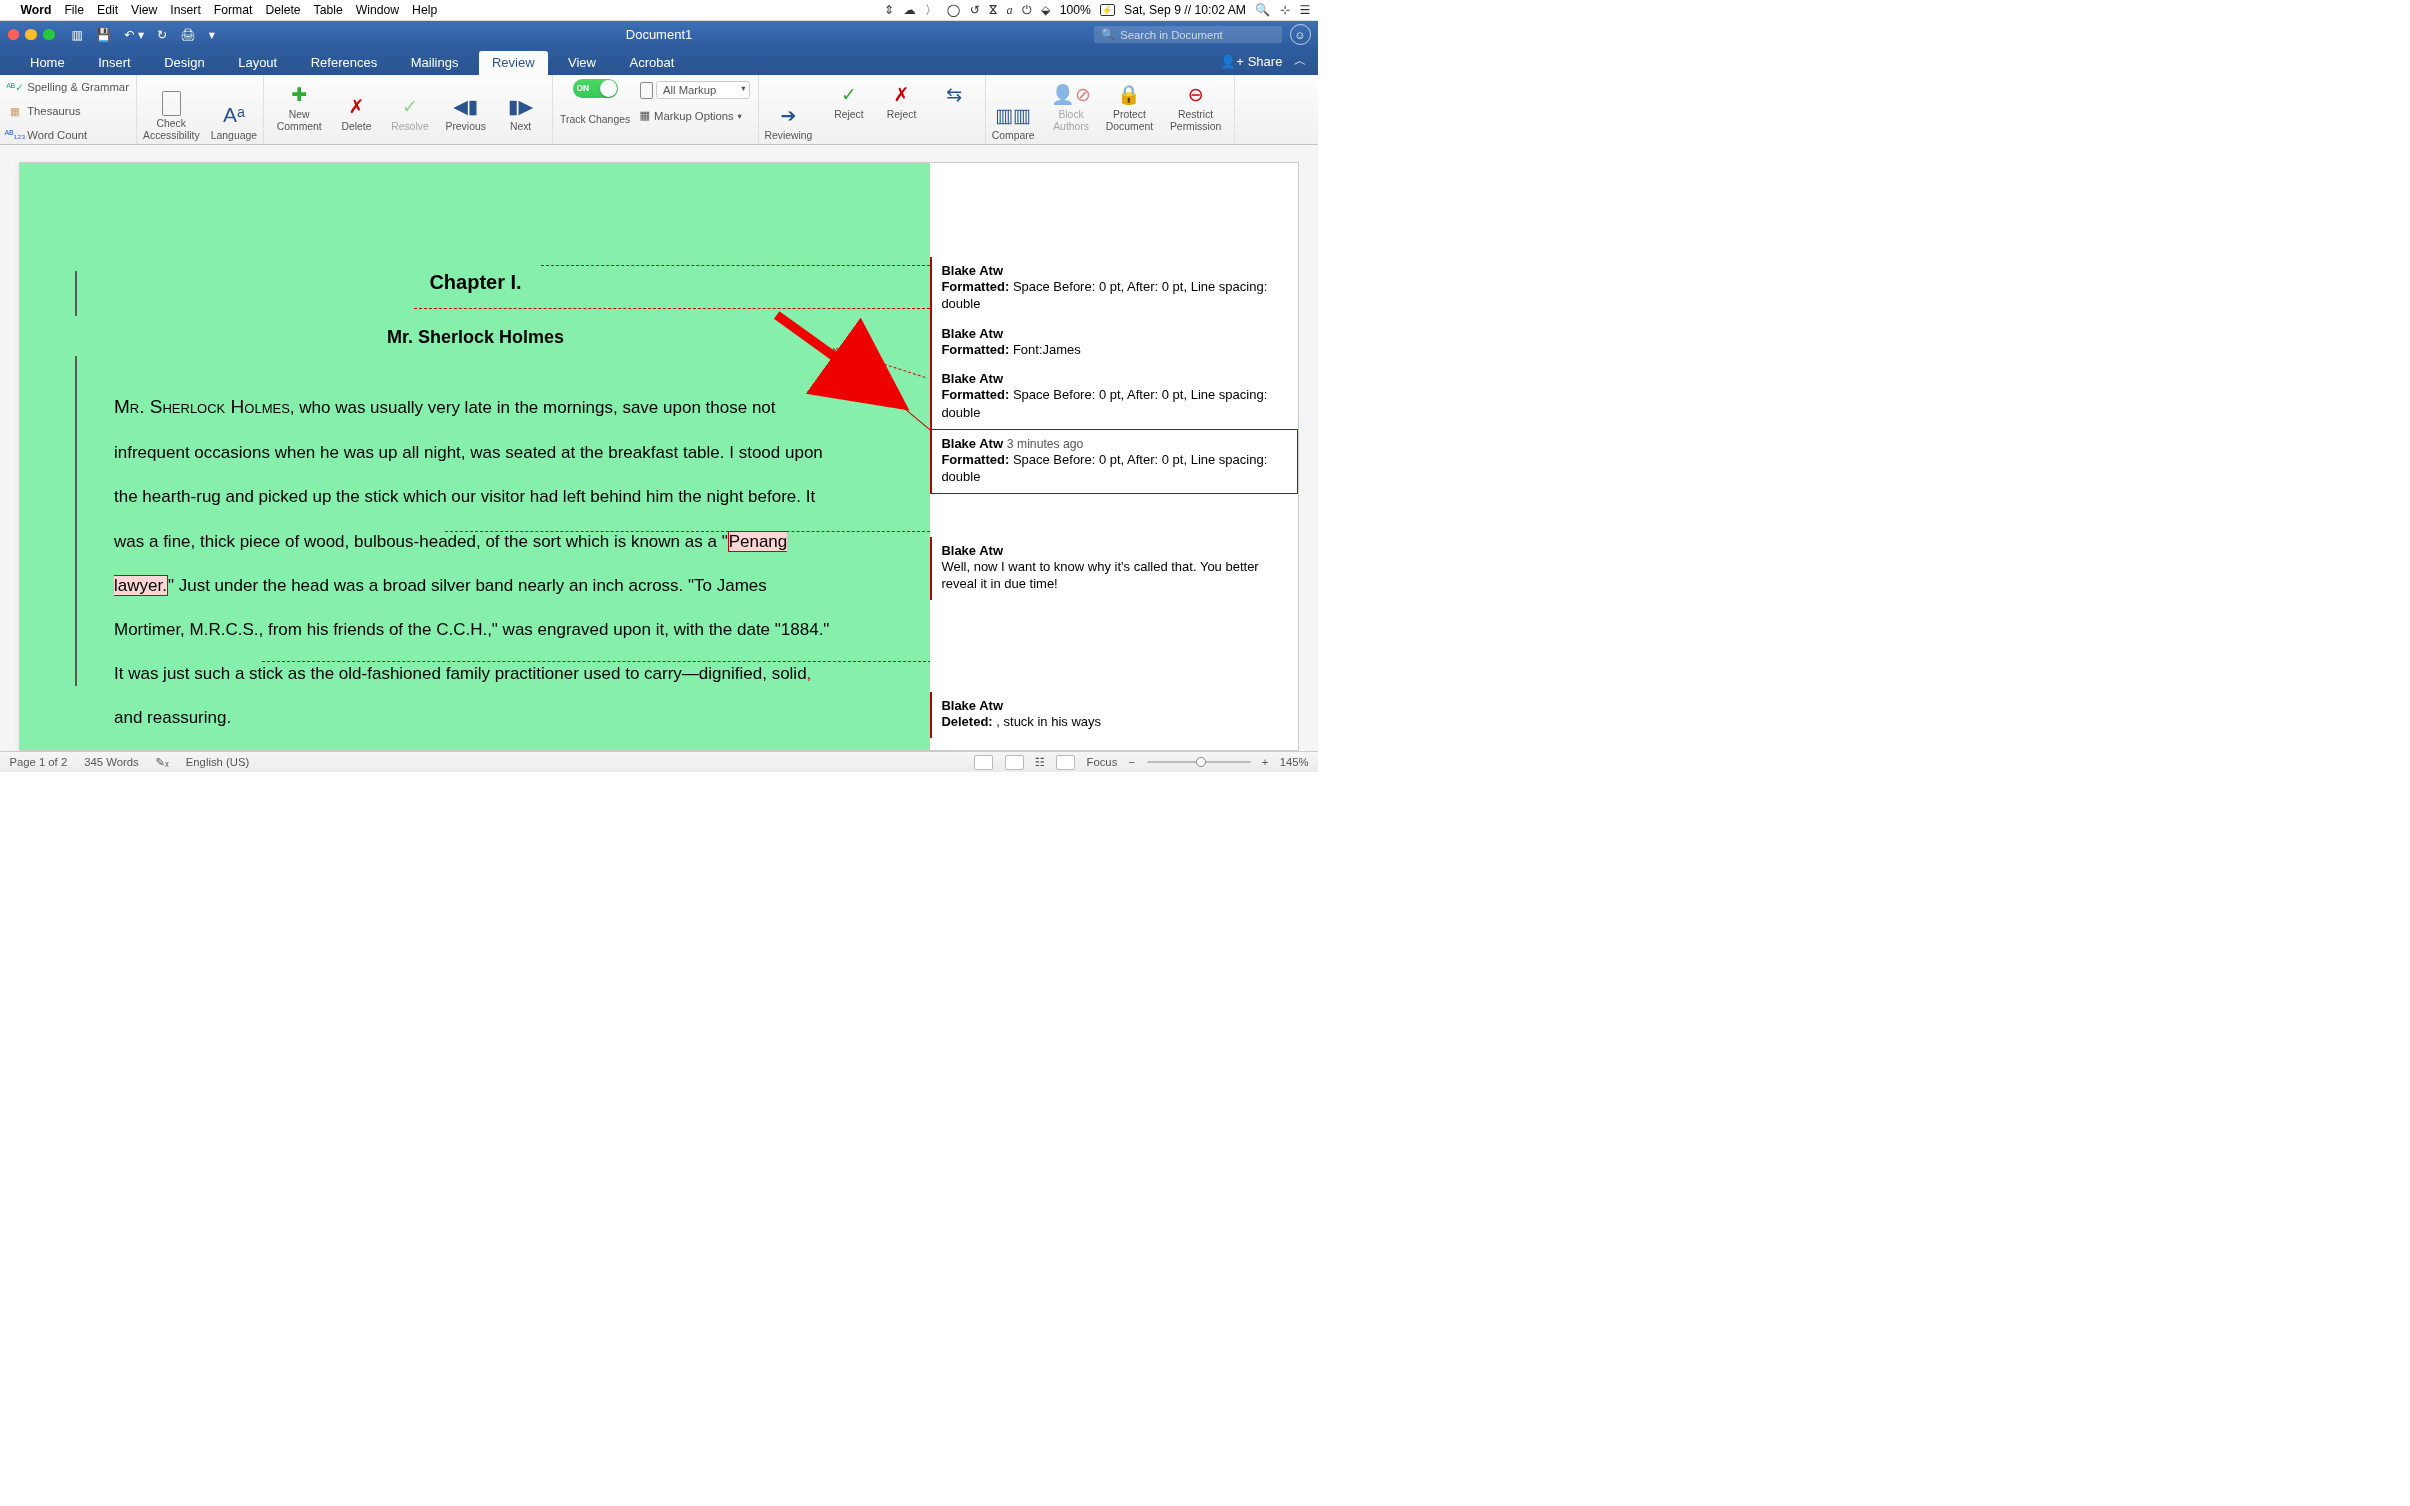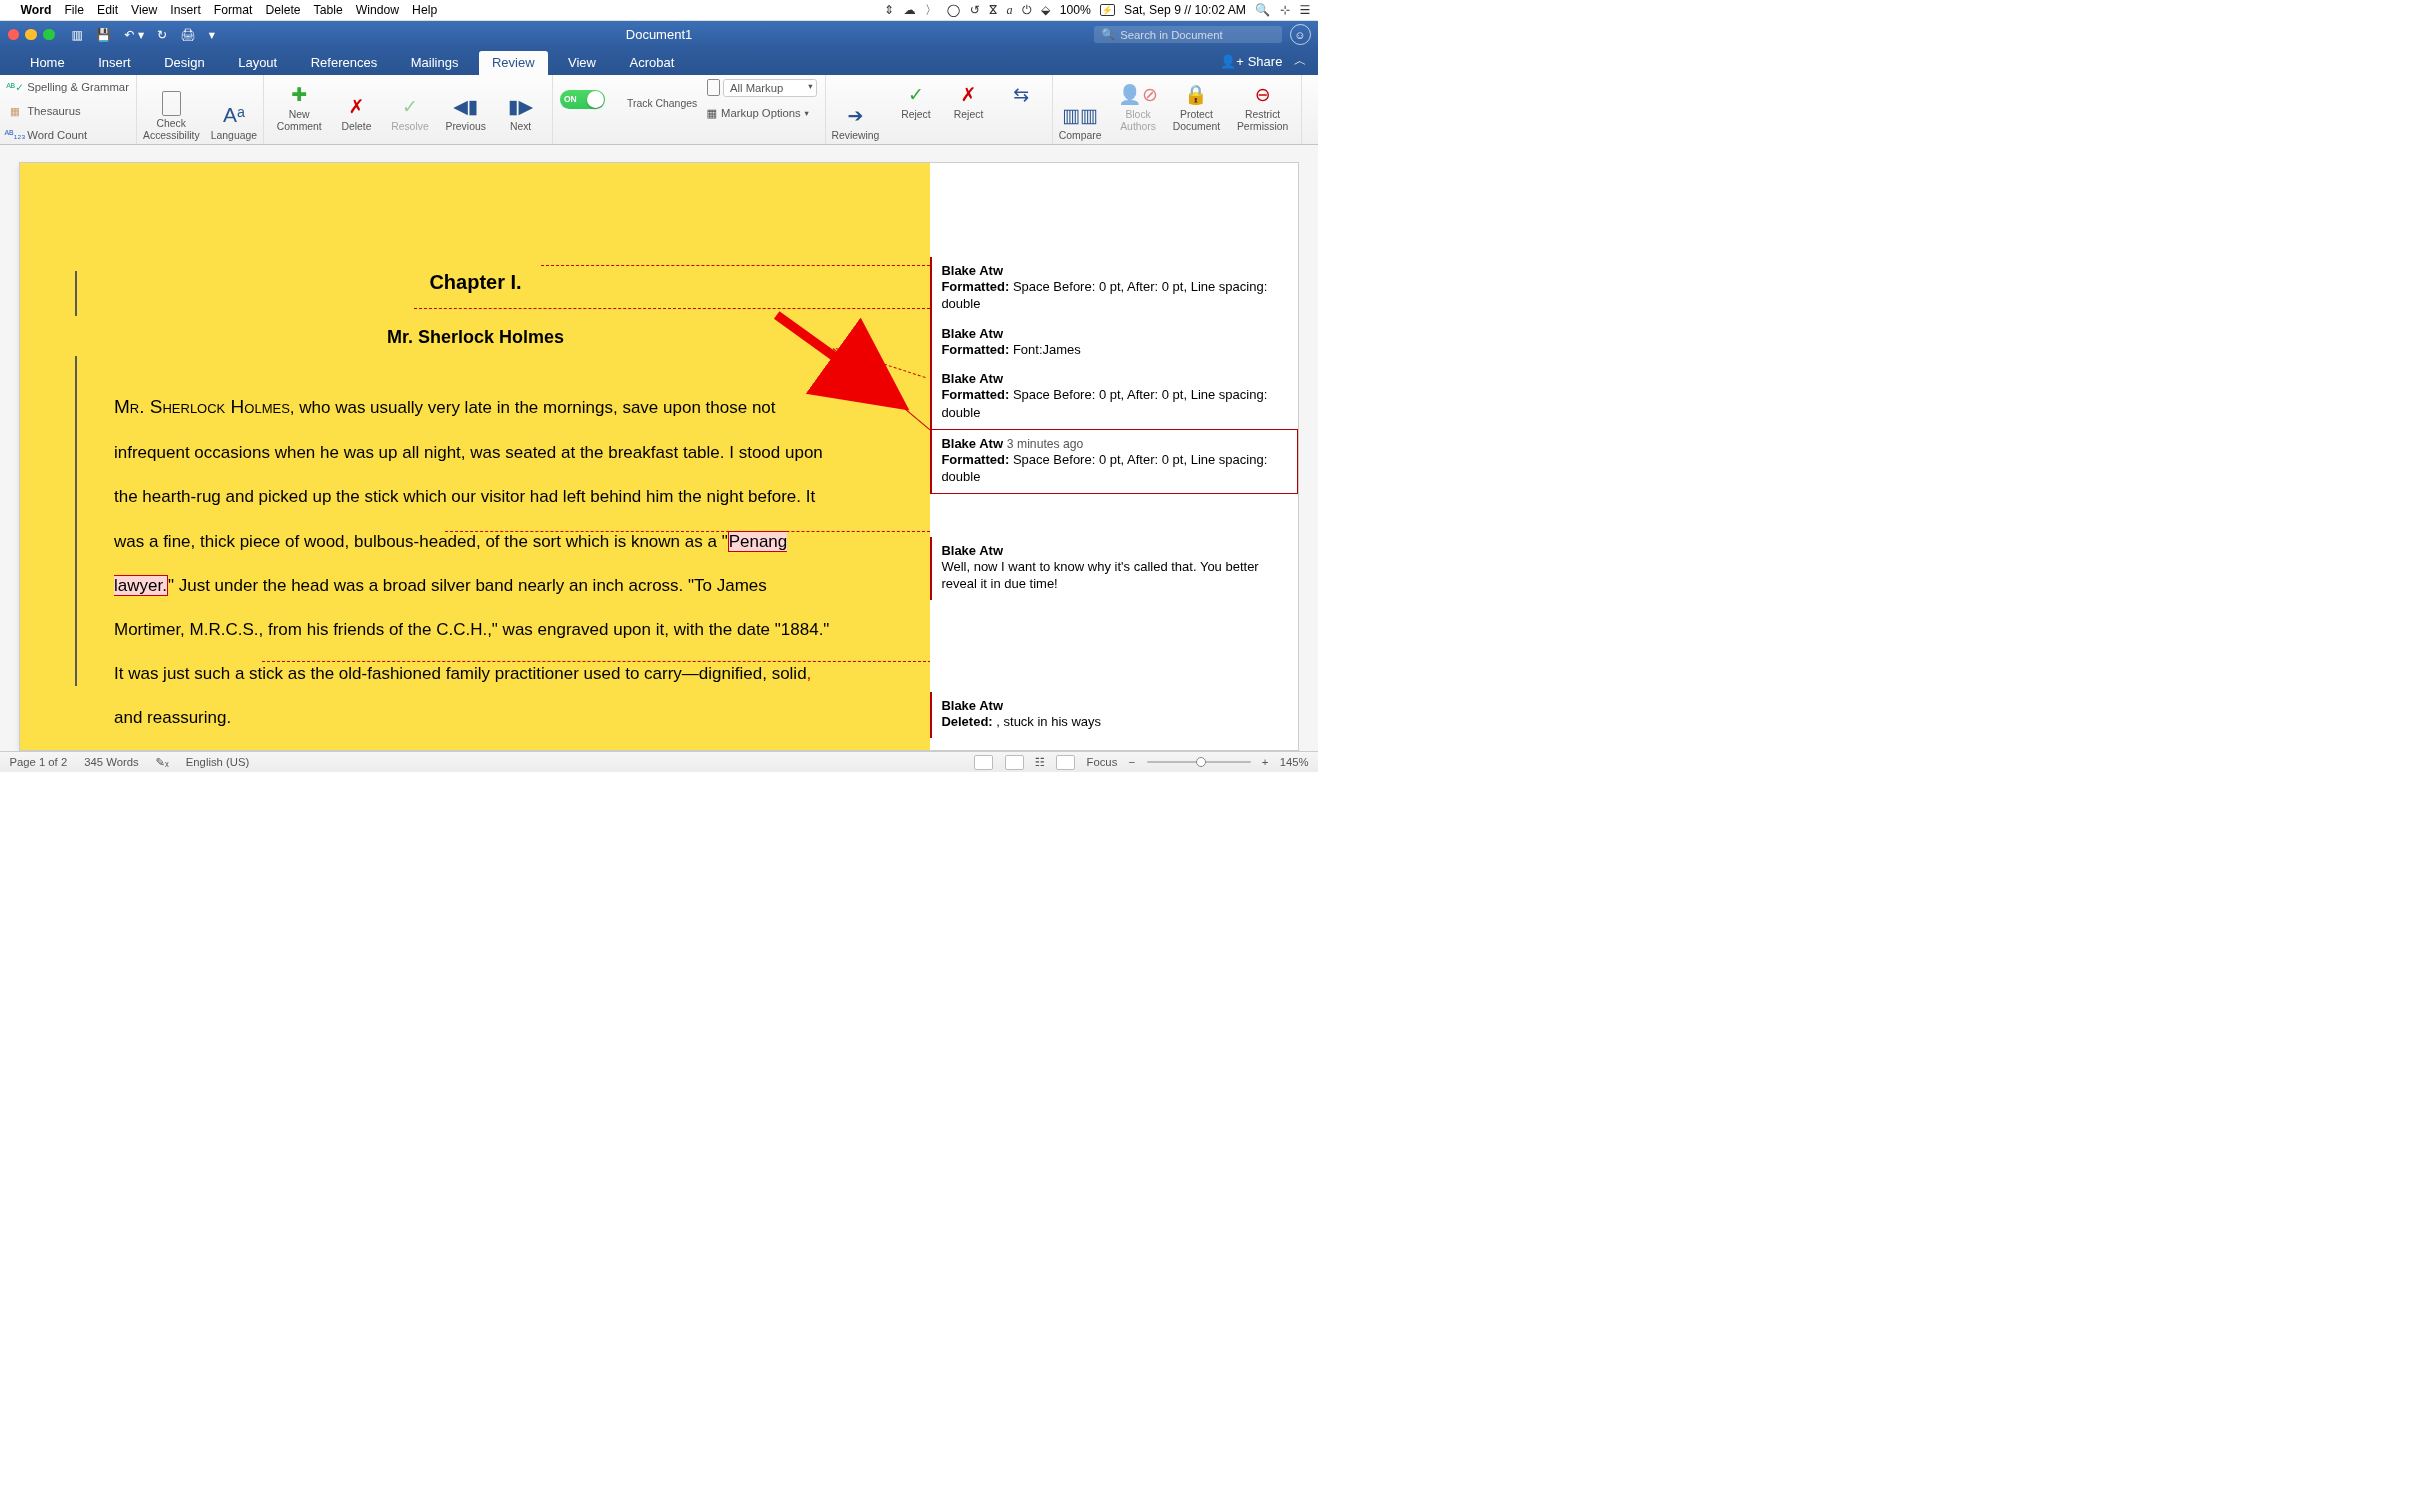--- a/index.html
+++ b/index.html
@@ -41,21 +41,21 @@
 .bigbtn .lbl { text-align: center; line-height: 1.15; }
 .ribrow { display: flex; gap: 5.6px; }
 .toggle { width: 45px; height: 19px; border-radius: 9.4px; background: linear-gradient(#4cd964,#34c759); position: relative; display: flex; align-items: center; }
 .toggle .knob { width: 17px; height: 17px; border-radius: 50%; background: #fff; position: absolute; right: 0.9px; box-shadow: 0 0.9px 1.9px rgba(0,0,0,.3); }
 .toggle .on { position: absolute; left: 3.8px; font-size: 8.5px; color: #fff; font-weight: 600; }
 .dropdown { background: #fff; border: 0.9px solid #ccc; border-radius: 2.8px; padding: 1.9px 17px 1.9px 5.6px; font-size: 11.3px; position: relative; min-width: 94px; }
 .dropdown::after { content: "▾"; position: absolute; right: 3.8px; top: 0.9px; font-size: 8.5px; color: #555; }
 
 
 .docarea { position: absolute; top: 145px; left: 0; right: 0; bottom: 21px; background: #f5f5f5; overflow: hidden; }
-.page { position: absolute; left: 19px; top: 17px; width: 913px; bottom: 0; background: #fde047; border: 0.9px solid #ccc; box-shadow: 0 1.9px 5.6px rgba(0,0,0,.1); padding: 104px 94px 0 94px; font-family: Georgia, "Times New Roman", serif; font-size: 17px; line-height: 2.6; color: #000; }
+.page { position: absolute; left: 19px; top: 17px; width: 913px; bottom: 0; background: #86efac; border: 0.9px solid #ccc; box-shadow: 0 1.9px 5.6px rgba(0,0,0,.1); padding: 104px 94px 0 94px; font-family: Georgia, "Times New Roman", serif; font-size: 17px; line-height: 2.6; color: #000; }
 .chtitle { text-align: center; font-weight: 700; font-size: 20px; line-height: 1.5; }
 .subtitle { text-align: center; font-weight: 700; font-size: 18px; margin-top: 17px; }
 .bodytext { margin-top: 21px; text-align: left; }
 .smcap { font-variant: small-caps; font-size: 19px; }
 .redmark { color: #c00; }
 .hlcomment { background: #ffd6d6; border: 0.9px solid #c00; }
 .vbar { position: absolute; left: 55px; width: 1.9px; background: #5a5a5a; }
 
 
 .revline { position: absolute; border-top: 1.9px dashed #c00; height: 0; }
@@ -207,21 +207,21 @@
         </div>
       <div class="bigbtn">
           <div class="ico" style="color:#2a5490">▮▶</div>
           <div class="lbl">Next</div>
         </div>
     </div>
   </div>
 
   <div class="ribgroup">
     <div style="display:flex;align-items:center;gap:9.4px">
-      <div style="display:flex;flex-direction:row;align-items:flex-end;gap:22px">
+      <div style="display:flex;flex-direction:column;align-items:center;gap:16px">
         <div class="toggle">
             <span class="on">ON</span>
             <div class="knob"></div>
           </div>
         <div class="lbl">Track Changes</div>
       </div>
       <div style="display:flex;flex-direction:column;gap:10px">
         <div style="display:flex;gap:3.8px;align-items:center">
           <span class="docico" style="width:13px;height:17px"></span>
           <div class="dropdown"><span>All Markup</span></div>

